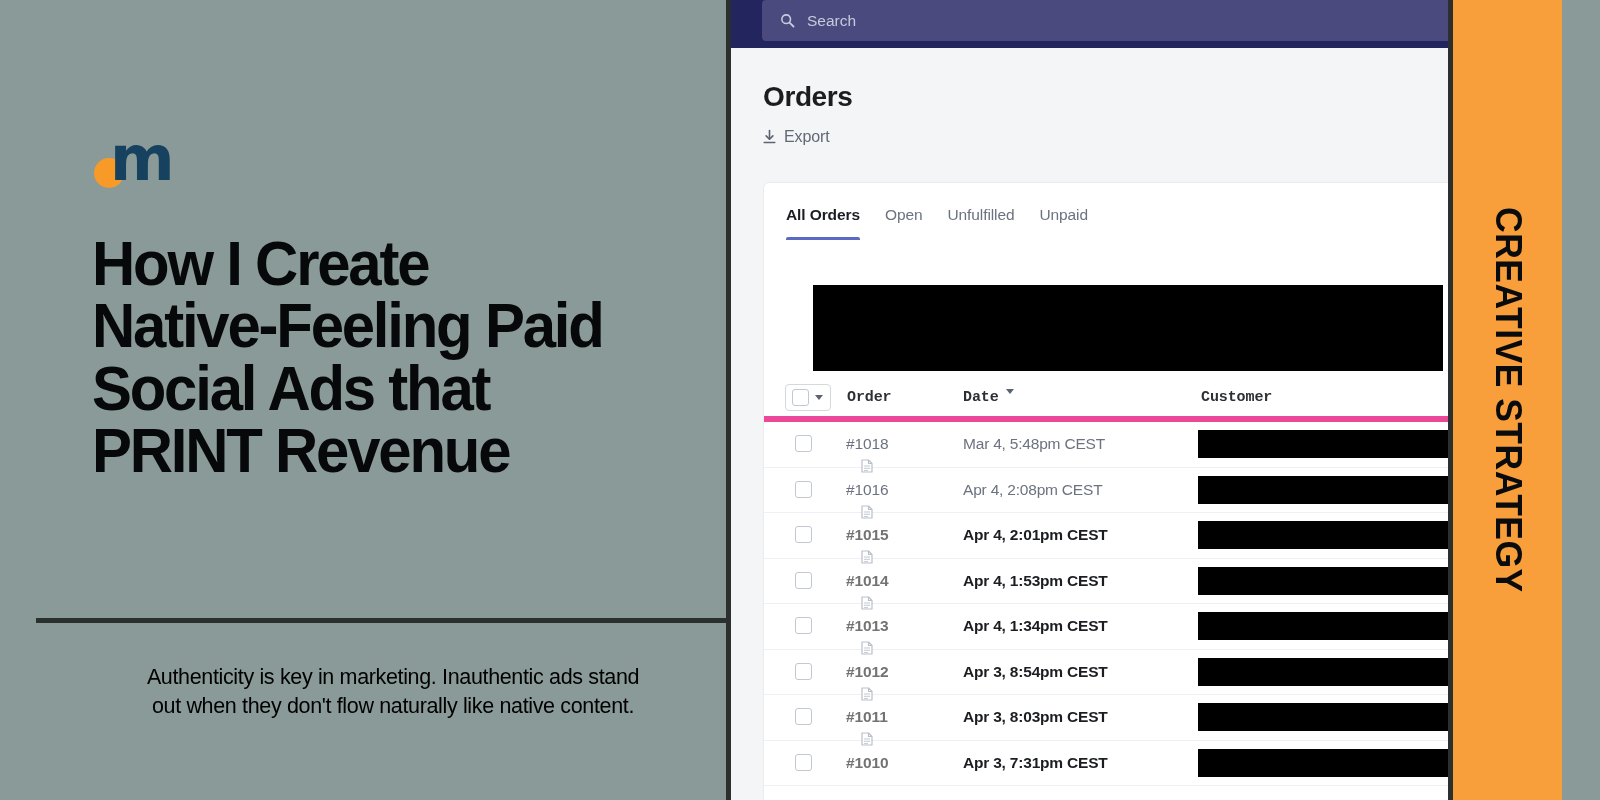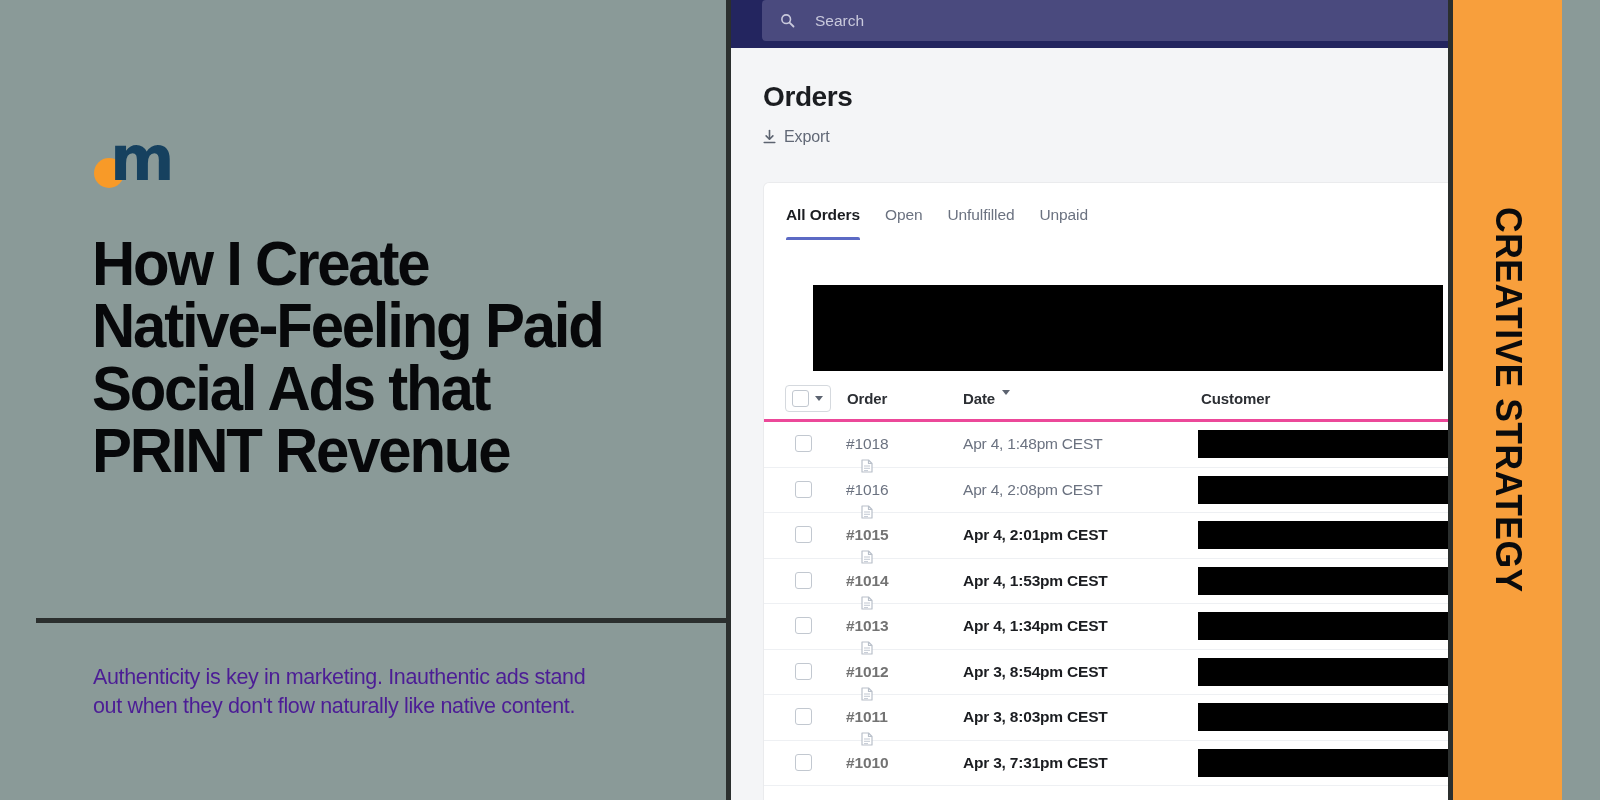--- a/index.html
+++ b/index.html
@@ -84,22 +84,23 @@
   }
 
   .subcopy {
     position: absolute;
     left: 93px;
     top: 663px;
     width: 600px;
     font-size: 21.5px;
     line-height: 1.33;
     letter-spacing: -0.35px;
-    color: #4c1d95;
+    color: #000000;
     white-space: pre-line;
+    text-align: center;
   }
 
   
   .app-shot {
     position: absolute;
     left: 726px;
     top: 0;
     width: 722px;
     height: 800px;
     background: #f4f5f7;
@@ -118,21 +119,21 @@
     position: absolute;
     left: 31px;
     top: 0px;
     width: 700px;
     height: 41px;
     background: #4a4a7e;
     border-radius: 4px;
     display: flex;
     align-items: center;
     padding-left: 18px;
-    gap: 20px;
+    gap: 12px;
   }
   .search-icon { width: 15px; height: 15px; flex: none; }
   .search-icon svg { display: block; }
   .search-ph {
     font-size: 15.5px;
     color: #c9c9dc;
   }
 
   .content { position: absolute; left: 0; top: 48px; width: 722px; }
 
@@ -212,21 +213,22 @@
   }
 
   .thead {
     position: absolute;
     left: 0;
     top: 195px;
     width: 689px;
     height: 44px;
     display: flex;
     align-items: center;
-    border-bottom: 3px solid #ec4899;
+    border-bottom: 6px solid #ec4899;
+    font-family: Liberation Mono, monospace;
   }
   .th-select {
     position: absolute;
     left: 21px;
     display: flex;
     align-items: center;
     gap: 6px;
     border: 1px solid #d5d9de;
     border-radius: 4px;
     padding: 4px 7px 4px 6px;
@@ -401,21 +403,21 @@
               <span class="row-order">
                 <span class="order-id">#1018</span>
                 <span class="doc-icon"><svg viewBox="0 0 12 14" width="12" height="14">
                     <path d="M1 1h6.5L11 4.5V13H1z" fill="#ffffff" stroke="#b9c0ca" stroke-width="1.2" stroke-linejoin="round"></path>
                     <path d="M7.5 1v3.5H11" fill="none" stroke="#b9c0ca" stroke-width="1.2" stroke-linejoin="round"></path>
                     <line x1="3" y1="7" x2="9" y2="7" stroke="#c7cdd6" stroke-width="1.1"></line>
                     <line x1="3" y1="9.3" x2="9" y2="9.3" stroke="#c7cdd6" stroke-width="1.1"></line>
                     <line x1="3" y1="11.6" x2="7" y2="11.6" stroke="#c7cdd6" stroke-width="1.1"></line>
                   </svg></span>
               </span>
-              <span class="row-date">Apr 4, 1:48pm CEST</span>
+              <span class="row-date">Mar 4, 5:48pm CEST</span>
               <span class="redaction row-cust"></span>
             </div>
             <div class="row read">
               <span class="cb row-cb"></span>
               <span class="row-order">
                 <span class="order-id">#1016</span>
                 <span class="doc-icon"><svg viewBox="0 0 12 14" width="12" height="14">
                     <path d="M1 1h6.5L11 4.5V13H1z" fill="#ffffff" stroke="#b9c0ca" stroke-width="1.2" stroke-linejoin="round"></path>
                     <path d="M7.5 1v3.5H11" fill="none" stroke="#b9c0ca" stroke-width="1.2" stroke-linejoin="round"></path>
                     <line x1="3" y1="7" x2="9" y2="7" stroke="#c7cdd6" stroke-width="1.1"></line>

